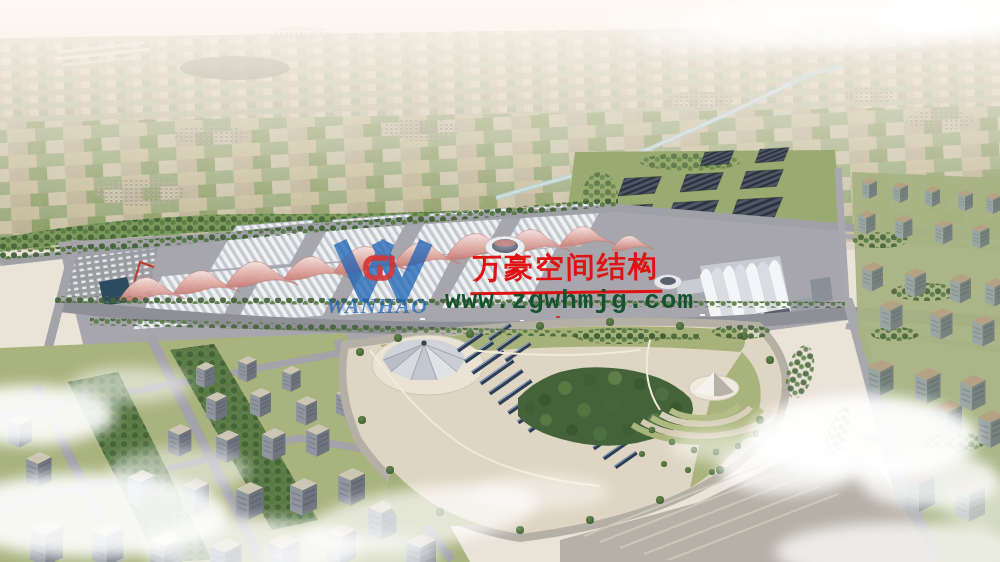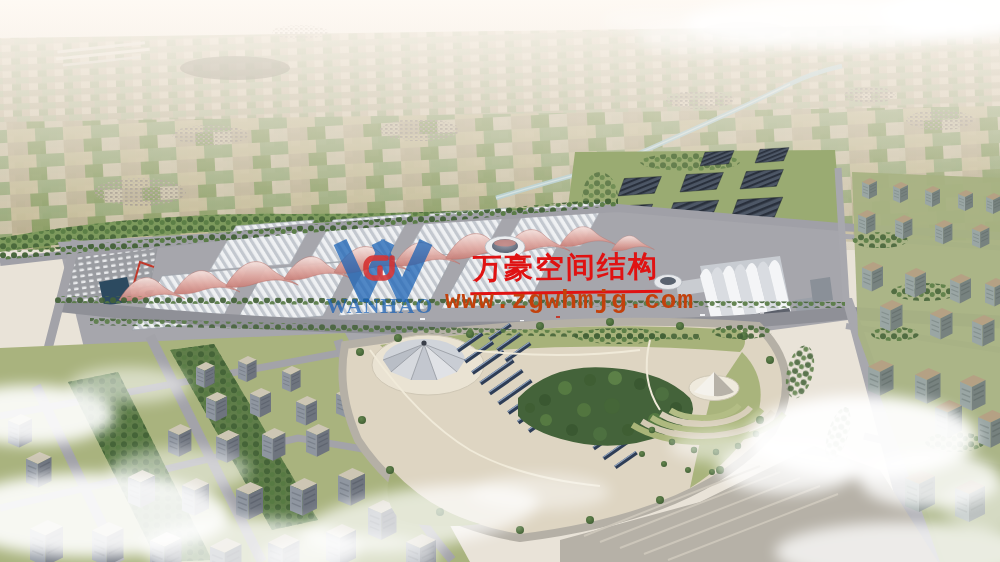--- a/index.html
+++ b/index.html
@@ -4,27 +4,27 @@
 <style>
   html,body{margin:0;padding:0;background:#c9c4b8;}
   .stage{position:relative;width:1000px;height:562px;overflow:hidden;
          font-family:"Liberation Sans",sans-serif;background:#e9e3d8;}
   .stage svg{position:absolute;inset:0;display:block;}
   
   .wm{position:absolute;inset:0;pointer-events:none;}
   .wm-logo{position:absolute;left:330px;top:238px;width:106px;height:64px;opacity:.88;}
   .wm-logo-text{position:absolute;left:326px;top:293px;width:150px;
                 font-weight:bold;font-size:22px;letter-spacing:1px;
-                color:rgba(25,95,180,.72);font-family:"Liberation Serif",serif;}
+                color:rgba(25,95,180,.72);font-family:"Liberation Serif",serif;font-style:italic;}
   .wm-cn{position:absolute;left:470px;top:248px;font-weight:bold;font-size:29px;
          letter-spacing:2px;color:#e01212;border-bottom:3px solid #e01212;
          padding:0 3px 3px 3px;transform:rotate(-0.8deg);
          font-family:"Liberation Serif",serif;}
   .wm-url{position:absolute;left:445px;top:286px;font-weight:bold;font-size:26px;
-          letter-spacing:1px;color:#c2410c;font-family:"Liberation Mono",monospace;}
+          letter-spacing:1px;color:#14532d;font-family:"Liberation Mono",monospace;}
 </style>
 </head>
 <body>
 
 <div class="stage">
 <svg viewBox="0 0 1000 562" width="1000" height="562">
   <defs>
     <linearGradient id="skyG" x1="0" y1="0" x2="0" y2="1">
       <stop offset="0" stop-color="#f4eee7"></stop>
           <stop offset=".6" stop-color="#eae3d7"></stop>

